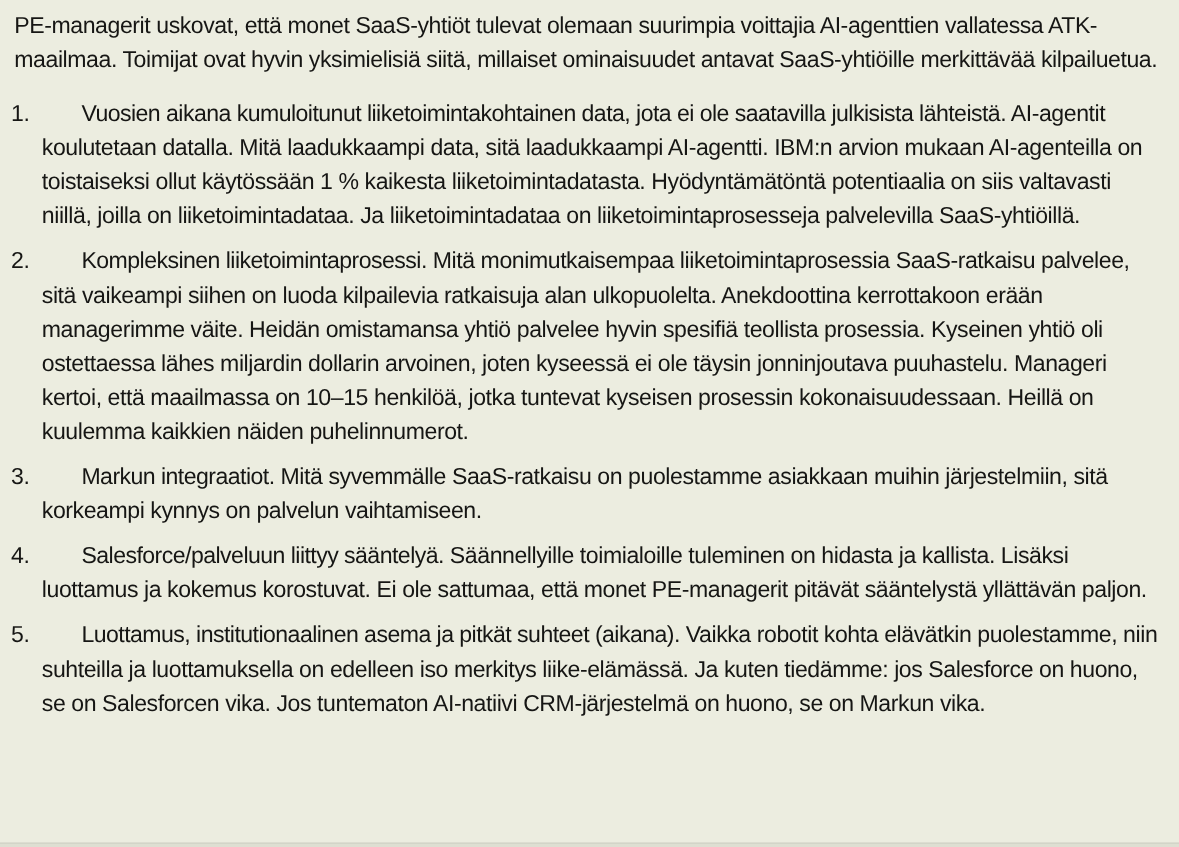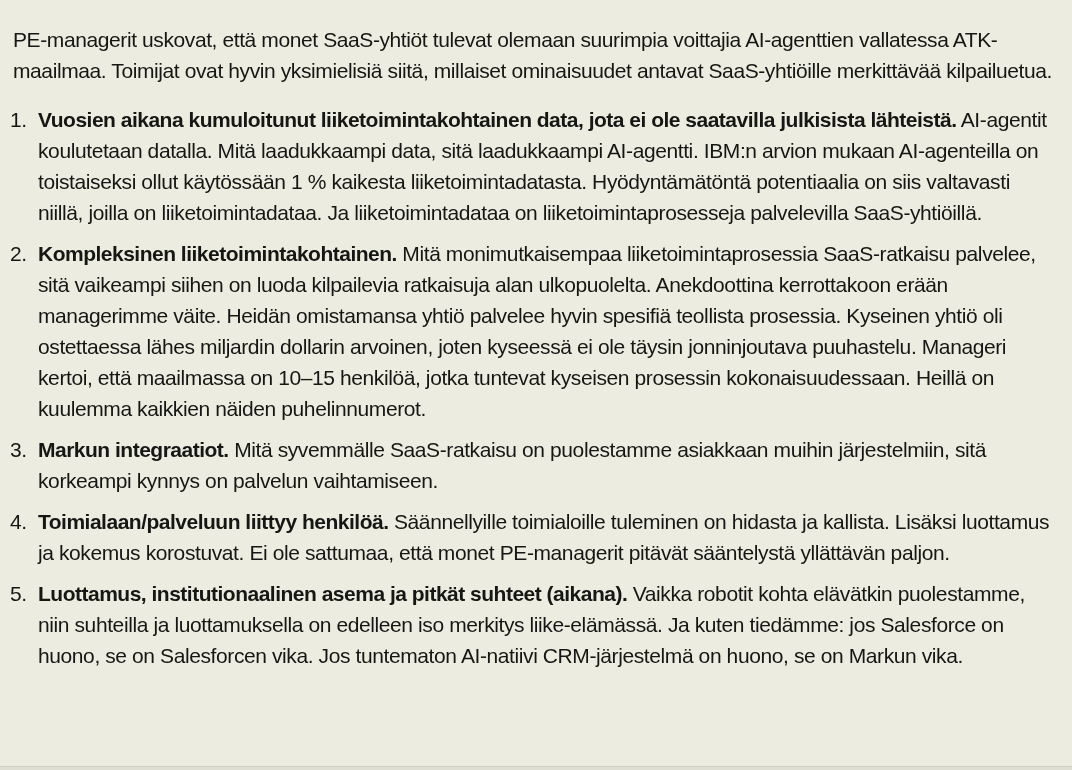--- a/index.html
+++ b/index.html
@@ -12,43 +12,44 @@
     overflow: hidden;
     background: #ecede0;
     color: #161614;
     font-family: "Liberation Sans", sans-serif;
     font-size: 21px;
     line-height: 31px;
     letter-spacing: -0.4px;
     position: relative;
   }
   .content {
-    padding: 24px 18px 0 13px;
+    padding: 8px 18px 0 13px;
   }
   .intro {
     margin: 0 0 18px 0;
   }
   ol.points {
     list-style: none;
     margin: 0;
     padding: 0;
   }
   ol.points li {
     position: relative;
     padding-left: 25px;
     margin-bottom: 10px;
   }
   ol.points .num {
     position: absolute;
     left: -3px;
     top: 0;
   }
   strong {
-    font-weight: 700;
+    font-weight: 400;
     letter-spacing: -0.5px;
+    margin-left: 36px;
   }
   .bottom-strip {
     position: absolute;
     left: 0;
     bottom: 0;
     width: 100%;
     height: 3px;
     background: #dedfd2;
     border-top: 1px solid #cfd0c3;
   }
@@ -63,33 +64,33 @@
   <ol class="points">
 
     <li>
       <span class="num">1.</span>
       <strong>Vuosien aikana kumuloitunut liiketoimintakohtainen data, jota ei ole saatavilla julkisista lähteistä.</strong>
       <span>AI-agentit koulutetaan datalla. Mitä laadukkaampi data, sitä laadukkaampi AI-agentti. IBM:n arvion mukaan AI-agenteilla on toistaiseksi ollut käytössään 1 % kaikesta liiketoimintadatasta. Hyödyntämätöntä potentiaalia on siis valtavasti niillä, joilla on liiketoimintadataa. Ja liiketoimintadataa on liiketoimintaprosesseja palvelevilla SaaS-yhtiöillä.</span>
     </li>
 
     <li>
       <span class="num">2.</span>
-      <strong>Kompleksinen liiketoimintakohtainen.</strong>
+      <strong>Kompleksinen liiketoimintaprosessi.</strong>
       <span>Mitä monimutkaisempaa liiketoimintaprosessia SaaS-ratkaisu palvelee, sitä vaikeampi siihen on luoda kilpailevia ratkaisuja alan ulkopuolelta. Anekdoottina kerrottakoon erään managerimme väite. Heidän omistamansa yhtiö palvelee hyvin spesifiä teollista prosessia. Kyseinen yhtiö oli ostettaessa lähes miljardin dollarin arvoinen, joten kyseessä ei ole täysin jonninjoutava puuhastelu. Manageri kertoi, että maailmassa on 10–15 henkilöä, jotka tuntevat kyseisen prosessin kokonaisuudessaan. Heillä on kuulemma kaikkien näiden puhelinnumerot.</span>
     </li>
 
     <li>
       <span class="num">3.</span>
       <strong>Markun integraatiot.</strong>
       <span>Mitä syvemmälle SaaS-ratkaisu on puolestamme asiakkaan muihin järjestelmiin, sitä korkeampi kynnys on palvelun vaihtamiseen.</span>
     </li>
 
     <li>
       <span class="num">4.</span>
-      <strong>Toimialaan/palveluun liittyy henkilöä.</strong>
+      <strong>Salesforce/palveluun liittyy sääntelyä.</strong>
       <span>Säännellyille toimialoille tuleminen on hidasta ja kallista. Lisäksi luottamus ja kokemus korostuvat. Ei ole sattumaa, että monet PE-managerit pitävät sääntelystä yllättävän paljon.</span>
     </li>
 
     <li>
       <span class="num">5.</span>
       <strong>Luottamus, institutionaalinen asema ja pitkät suhteet (aikana).</strong>
       <span>Vaikka robotit kohta elävätkin puolestamme, niin suhteilla ja luottamuksella on edelleen iso merkitys liike-elämässä. Ja kuten tiedämme: jos Salesforce on huono, se on Salesforcen vika. Jos tuntematon AI-natiivi CRM-järjestelmä on huono, se on Markun vika.</span>
     </li>
 
   </ol>

